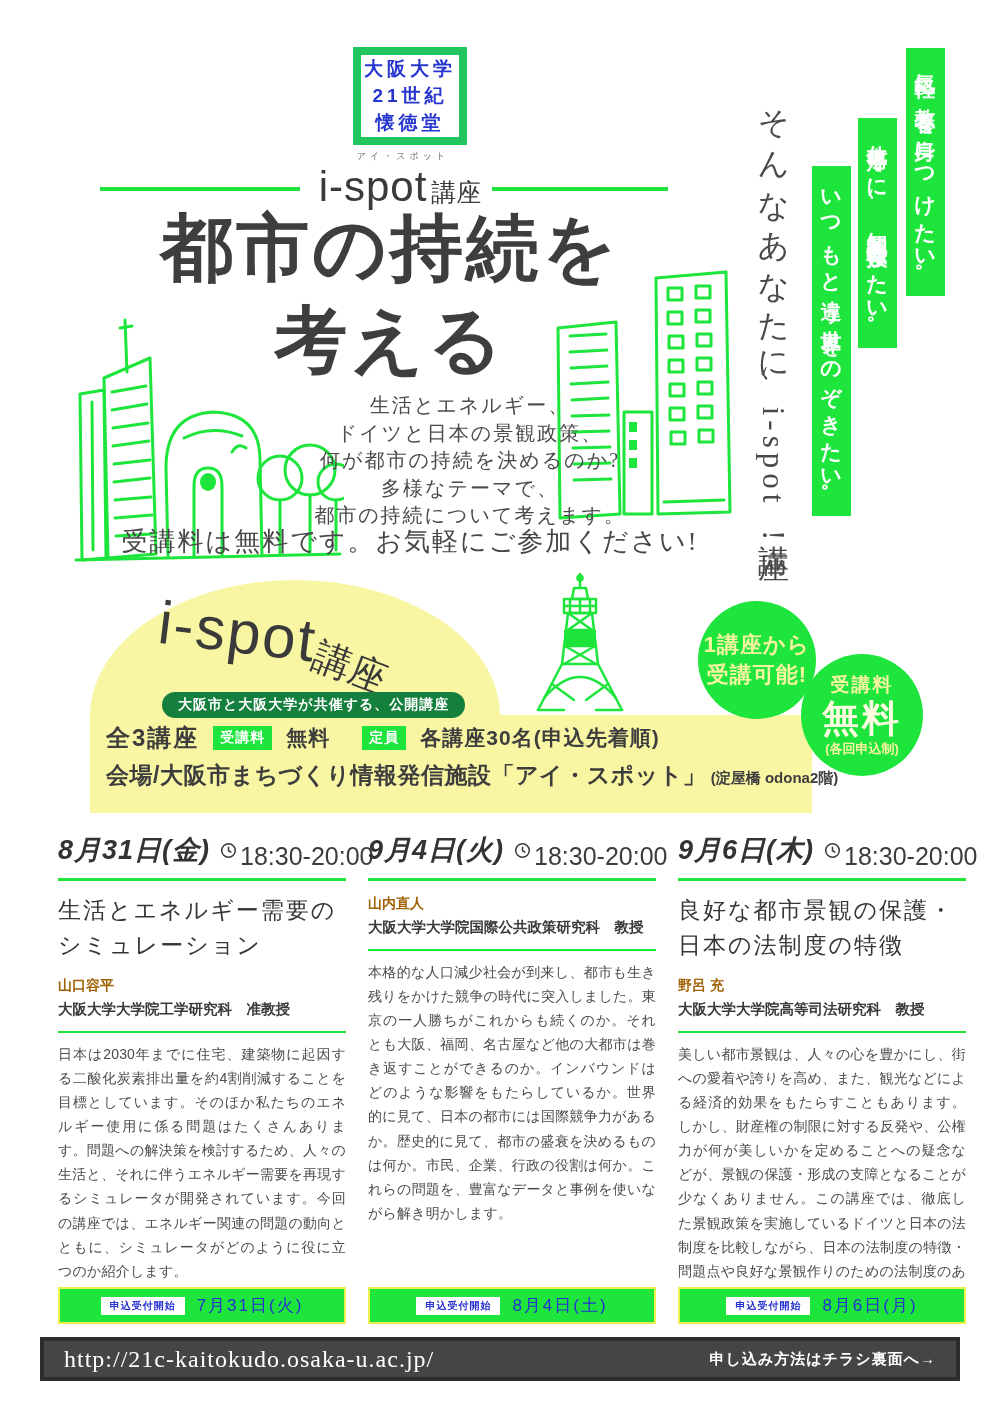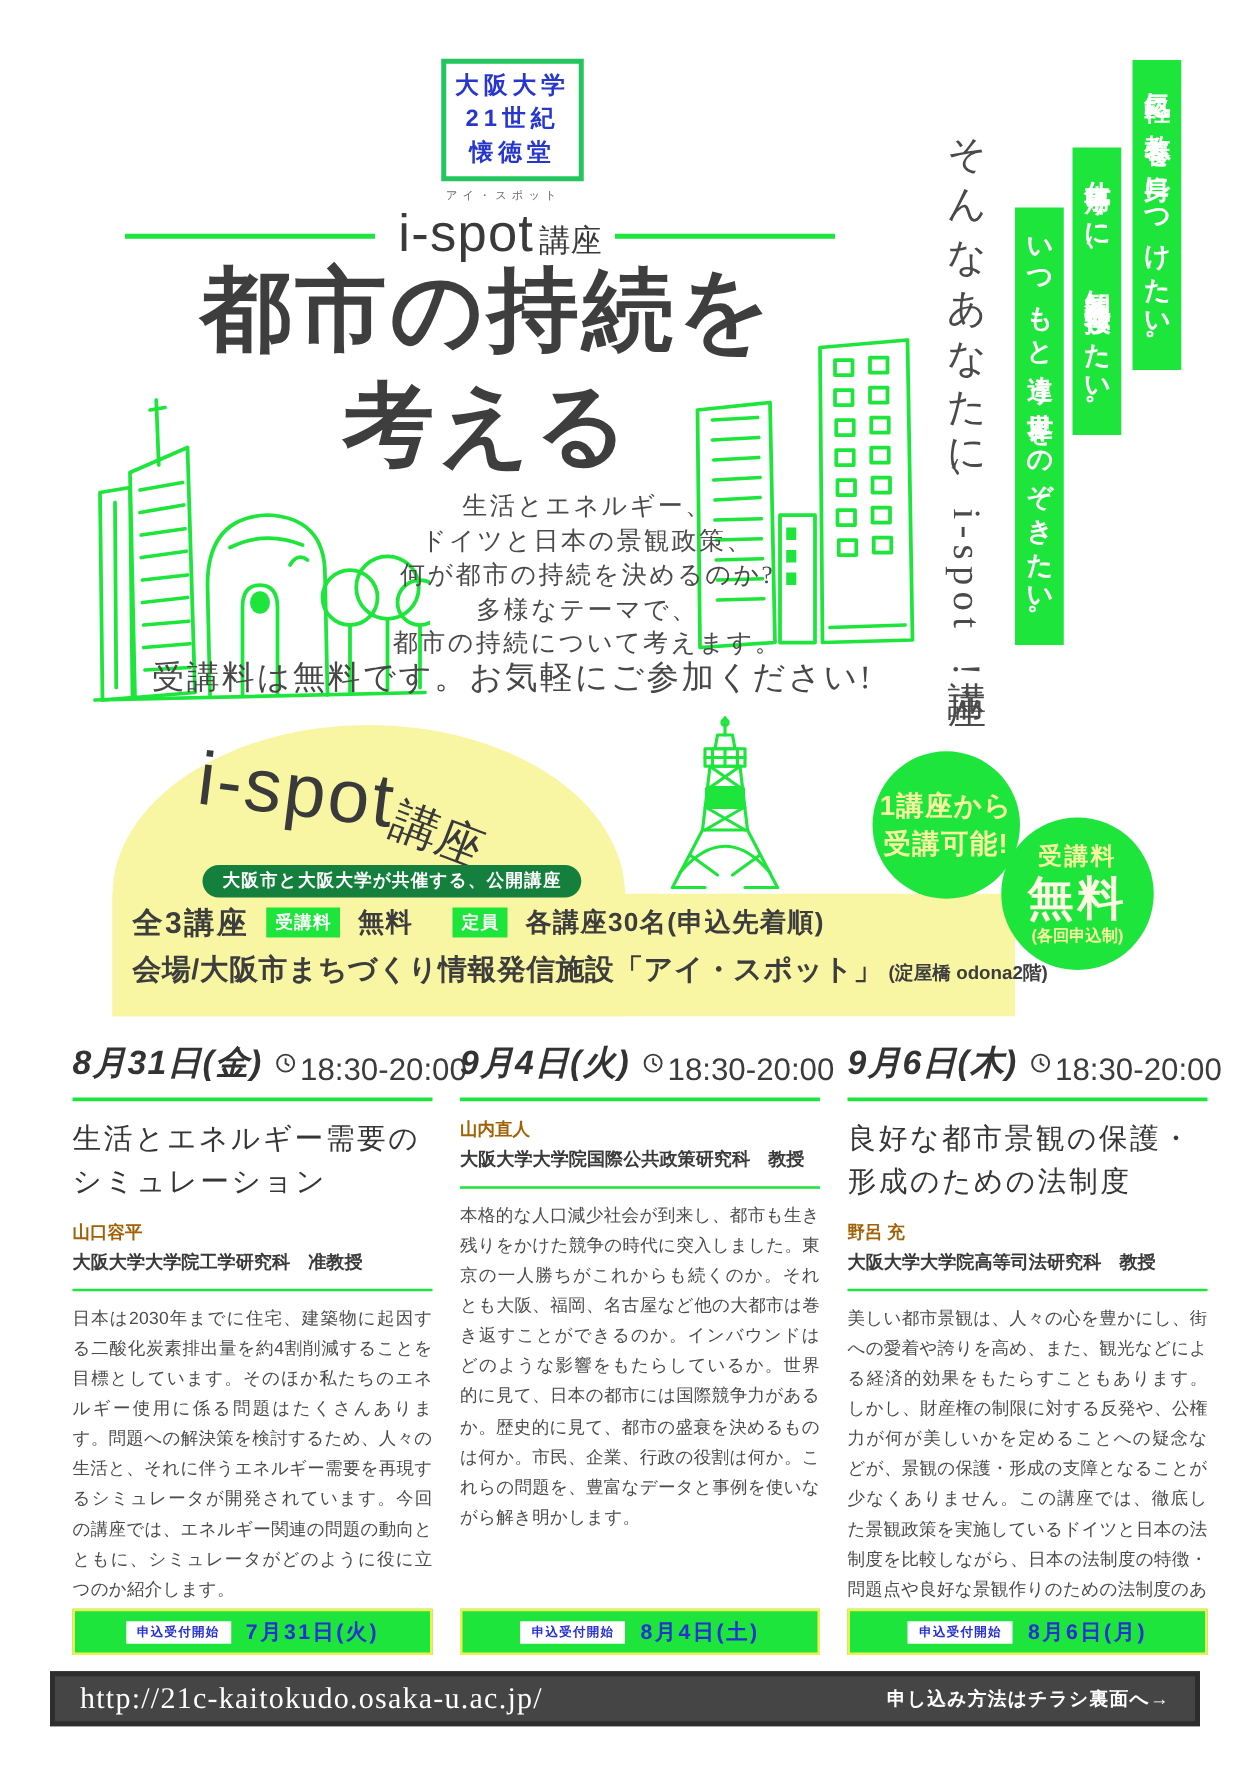--- a/index.html
+++ b/index.html
@@ -3,21 +3,21 @@
 <meta charset="utf-8">
 <style>
   * { margin:0; padding:0; box-sizing:border-box; }
   html,body { background:#ffffff; }
   body { font-family:"Liberation Sans","DejaVu Sans",sans-serif; color:#3d3d3d; }
   .page { position:relative; width:1000px; height:1415px; margin:0 auto; background:#ffffff; overflow:hidden; }
   .serif { font-family:"Liberation Serif","DejaVu Serif",serif; }
 
   
   .logo-box { position:absolute; left:353px; top:47px; width:114px; height:98px;
-    border:4px solid #22c55e; color:#2636cf; display:flex; flex-direction:column;
+    border:8px solid #22c55e; color:#2636cf; display:flex; flex-direction:column;
     justify-content:center; align-items:center; gap:3px; }
   .logo-box div { font-size:19px; font-weight:bold; letter-spacing:4px; line-height:1.25; white-space:nowrap; }
 
   
   .brand-header { position:absolute; left:315px; top:150px; width:170px; text-align:center; color:#3a3a3a; }
   .brand-ruby { font-size:9px; letter-spacing:4px; color:#6a6a6a; margin-bottom:0; padding-left:6px; }
   .brand-line { white-space:nowrap; }
   .brand-name { font-size:42px; font-weight:300; letter-spacing:1px; font-family:"Liberation Sans",sans-serif; }
   .brand-suffix { font-size:25px; font-weight:500; margin-left:4px; }
   .rule { position:absolute; height:4px; background:#1de53c; top:187px; }
@@ -82,21 +82,21 @@
   .lec-time { display:flex; align-items:flex-start; gap:3px; font-size:25px; color:#3c3c3c; }
   .lec-rule { height:3px; background:#1de53c; margin-top:7px; }
   .lec-title { font-size:23px; line-height:1.5; letter-spacing:2px; color:#363636; margin-top:13px; font-weight:500; }
   .lec-speaker { font-size:14px; font-weight:bold; margin-top:14px; color:#a16207; }
   .lec-affil { font-size:14.5px; font-weight:bold; margin-top:5px; color:#3a3a3a; }
   .lec-rule2 { height:2px; background:#1de53c; margin-top:12px; }
   .lec-body { font-size:14px; line-height:1.72; color:#4b4b4b; margin-top:9px; text-align:justify; letter-spacing:0.2px; }
   .apply-bar { position:absolute; left:0; right:0; bottom:0; height:37px; background:#1de53c;
     border:2px solid #eef04e; display:flex; align-items:center; justify-content:center; gap:12px; }
   .apply-label { background:#ffffff; color:#2531d0; font-size:10px; font-weight:bold; padding:2px 9px; letter-spacing:1px; }
-  .apply-date { color:#2531d0; font-size:17px; font-weight:bold; letter-spacing:2px;text-align:center; }
+  .apply-date { color:#2531d0; font-size:17px; font-weight:normal; letter-spacing:2px;text-align:center; }
 
   
   .footer { position:absolute; left:40px; top:1337px; width:920px; height:44px; background:#454545;
     border:4px solid #2d2d2d; display:flex; align-items:center; justify-content:space-between; padding:0 20px; }
   .footer-url { color:#ffffff; font-size:24px; letter-spacing:1px; }
   .footer-note { color:#ffffff; font-size:15px; font-weight:bold; letter-spacing:1px;padding-left:12px; }
 </style>
 </head>
 <body>
 
@@ -314,21 +314,21 @@
           <svg width="17" height="17" viewBox="0 0 20 20" fill="none" stroke="#3c3c3c" stroke-width="1.8">
               <circle cx="10" cy="10" r="8"></circle>
               <path d="M10 5.5v4.8l3.4 2"></path>
             </svg>
           <span>18:30-20:00</span>
         </span>
       </div>
       <div class="lec-rule"></div>
       <div class="lec-title serif">
         <span>良好な都市景観の保護・</span><br>
-        <span>形成のための法制度</span>
+        <span>日本の法制度の特徴</span>
       </div>
       <div class="lec-speaker">野呂 充</div>
       <div class="lec-affil">大阪大学大学院高等司法研究科　教授</div>
       <div class="lec-rule2"></div>
       <div class="lec-body">美しい都市景観は、人々の心を豊かにし、街への愛着や誇りを高め、また、観光などによる経済的効果をもたらすこともあります。しかし、財産権の制限に対する反発や、公権力が何が美しいかを定めることへの疑念などが、景観の保護・形成の支障となることが少なくありません。この講座では、徹底した景観政策を実施しているドイツと日本の法制度を比較しながら、日本の法制度の特徴・問題点や良好な景観作りのための法制度のあり方などについて考えます。</div>
       <div class="apply-bar">
         <span class="apply-label">申込受付開始</span>
         <span class="apply-date">8月6日(月)</span>
       </div>
     </div>

